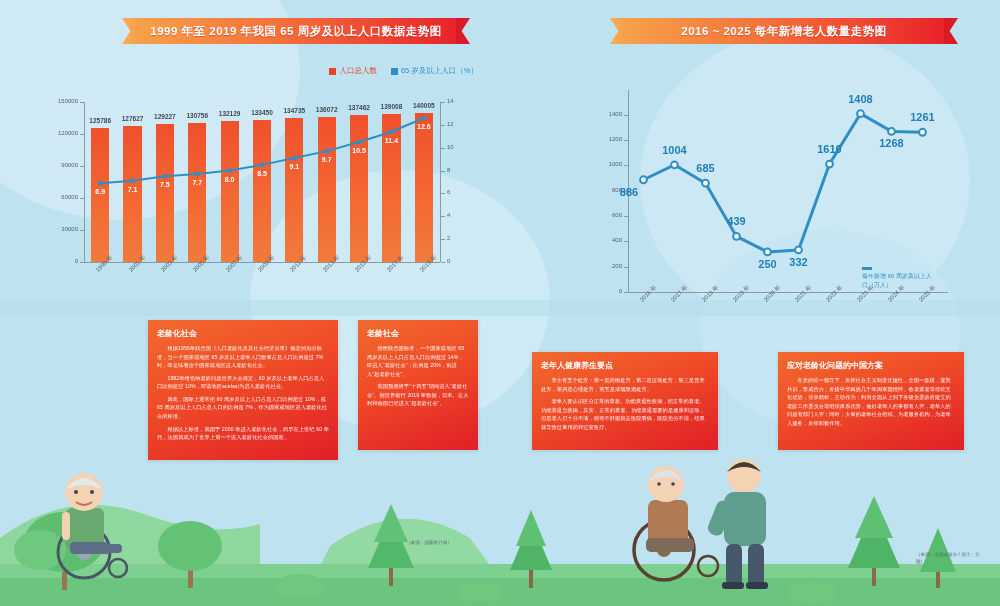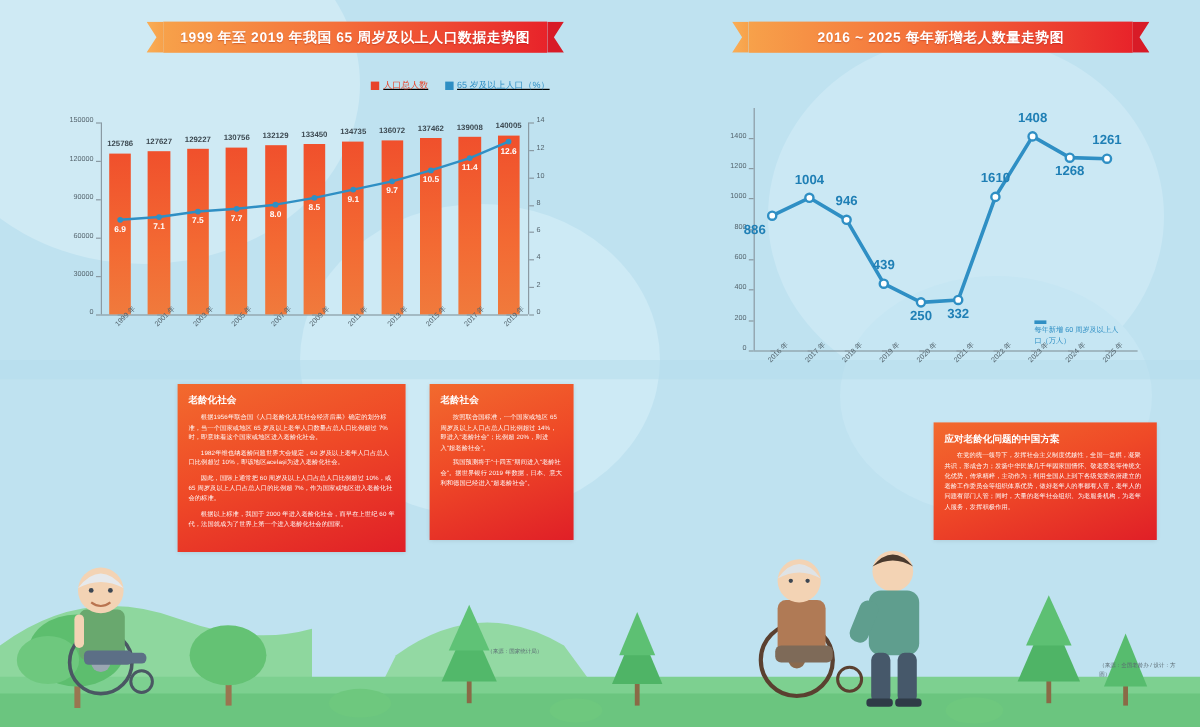--- a/index.html
+++ b/index.html
@@ -75,21 +75,21 @@
 
   <div class="ribbon" style="left:136px;top:18px;width:320px;">
     <span>1999 年至 2019 年我国 65 周岁及以上人口数据走势图</span>
   </div>
 
   <div class="ribbon" style="left:624px;top:18px;width:320px;">
     <span>2016 ~ 2025 每年新增老人数量走势图</span>
   </div>
 
   <div class="chart-box" style="left:40px;top:62px;width:450px;height:240px;">
-    <div class="legend" style="right:32px;top:4px;text-decoration:underline;">
+    <div class="legend" style="right:12px;top:4px;">
       <span class="lg lg-red">
         <i class="sw" style="background:#e8432a;"></i>
         <span>人口总人数</span>
       </span>
       <span class="lg lg-blue">
         <i class="sw" style="background:#2f8fc4;"></i>
         <span>65 岁及以上人口（%）</span>
       </span>
     </div>
     <div id="left-plot" style="position:absolute;left:0;top:34px;width:450px;height:200px;">
@@ -224,21 +224,21 @@
           <circle cx="146.5" cy="174.39333333333332" r="3.4" fill="#ffffff" stroke="#2f8fc4" stroke-width="2"></circle>
           <circle cx="177.5" cy="189.97333333333333" r="3.4" fill="#ffffff" stroke="#2f8fc4" stroke-width="2"></circle>
           <circle cx="208.5" cy="187.94666666666666" r="3.4" fill="#ffffff" stroke="#2f8fc4" stroke-width="2"></circle>
           <circle cx="239.5" cy="102.06666666666666" r="3.4" fill="#ffffff" stroke="#2f8fc4" stroke-width="2"></circle>
           <circle cx="270.5" cy="51.653333333333336" r="3.4" fill="#ffffff" stroke="#2f8fc4" stroke-width="2"></circle>
           <circle cx="301.5" cy="69.38666666666666" r="3.4" fill="#ffffff" stroke="#2f8fc4" stroke-width="2"></circle>
           <circle cx="332.5" cy="70.27333333333334" r="3.4" fill="#ffffff" stroke="#2f8fc4" stroke-width="2"></circle>
         </svg>
         <div class="pt-lbl" style="left:17px;top:123.77333333333333px;width:44px;text-align:center;">886</div>
         <div class="pt-lbl" style="left:62.5px;top:81.82666666666667px;width:44px;text-align:center;">1004</div>
-        <div class="pt-lbl" style="left:93.5px;top:100.19333333333333px;width:44px;text-align:center;">946</div>
+        <div class="pt-lbl" style="left:93.5px;top:100.19333333333333px;width:44px;text-align:center;">685</div>
         <div class="pt-lbl" style="left:124.5px;top:153.39333333333332px;width:44px;text-align:center;">439</div>
         <div class="pt-lbl" style="left:155.5px;top:195.97333333333333px;width:44px;text-align:center;">250</div>
         <div class="pt-lbl" style="left:186.5px;top:193.94666666666666px;width:44px;text-align:center;">332</div>
         <div class="pt-lbl" style="left:217.5px;top:81.06666666666666px;width:44px;text-align:center;">1610</div>
         <div class="pt-lbl" style="left:248.5px;top:30.653333333333336px;width:44px;text-align:center;">1408</div>
         <div class="pt-lbl" style="left:279.5px;top:75.38666666666666px;width:44px;text-align:center;">1268</div>
         <div class="pt-lbl" style="left:310.5px;top:49.27333333333334px;width:44px;text-align:center;">1261</div>
         <div class="tick-mark" style="left:51.5px;top:230px;"></div>
         <div class="x-lbl" style="left:47.5px;top:236px;">2016 年</div>
         <div class="tick-mark" style="left:82.5px;top:230px;"></div>
@@ -273,20 +273,25 @@
     <p>因此，国际上通常把 60 周岁及以上人口占总人口比例超过 10%，或 65 周岁及以上人口占总人口的比例超 7%，作为国家或地区进入老龄化社会的标准。</p>
     <p>根据以上标准，我国于 2000 年进入老龄化社会，而早在上世纪 60 年代，法国就成为了世界上第一个进入老龄化社会的国家。</p>
   </div>
 
   <div class="card" style="left:358px;top:320px;width:120px;height:130px;">
     <h4>老龄社会</h4>
     <p>按照联合国标准，一个国家或地区 65 周岁及以上人口占总人口比例超过 14%，即进入“老龄社会”；比例超 20%，则进入“超老龄社会”。</p>
     <p>我国预测将于“十四五”期间进入“老龄社会”。据世界银行 2019 年数据，日本、意大利和德国已经进入“超老龄社会”。</p>
   </div>
 
+  <div class="card" style="left:532px;top:352px;width:186px;height:98px;">
+    <h4>老年人健康养生要点</h4>
+    <p>养生有五个处方：第一是药物处方，第二是运动处方，第三是营养处方，第四是心理处方，第五是戒烟限酒处方。</p>
+    <p>老年人要认识区分正常的衰老、功能衰退性疾病，把正常的衰老、功能衰退当疾病，其实，正常的衰老、功能衰退需要的是健康和运动，但是老人们十分不满，稍有不舒服就去医院看病，医院也分不清，结果就导致过量用药和过度医疗。</p>
+  </div>
 
   <div class="card" style="left:778px;top:352px;width:186px;height:98px;">
     <h4>应对老龄化问题的中国方案</h4>
     <p>在党的统一领导下，发挥社会主义制度优越性，全国一盘棋，凝聚共识，形成合力；发扬中华民族几千年因家国情怀、敬老爱老等传统文化优势，传承精粹，主动作为；利用全国从上到下各级党委政府建立的老龄工作委员会等组织体系优势，做好老年人的事都有人管，老年人的问题有部门人管；同时，大量的老年社会组织、为老服务机构，为老年人服务，发挥积极作用。</p>
   </div>
 
   <svg width="1000" height="160" viewBox="0 0 1000 160" style="position:absolute;left:0;bottom:0;">
 
     <path d="M0 92 Q 70 40 150 70 Q 210 92 260 78 L260 160 L0 160 Z" fill="#8ed79e"></path>
     <path d="M330 100 Q 400 50 470 92 L520 160 L300 160 Z" fill="#93d9a3"></path>

